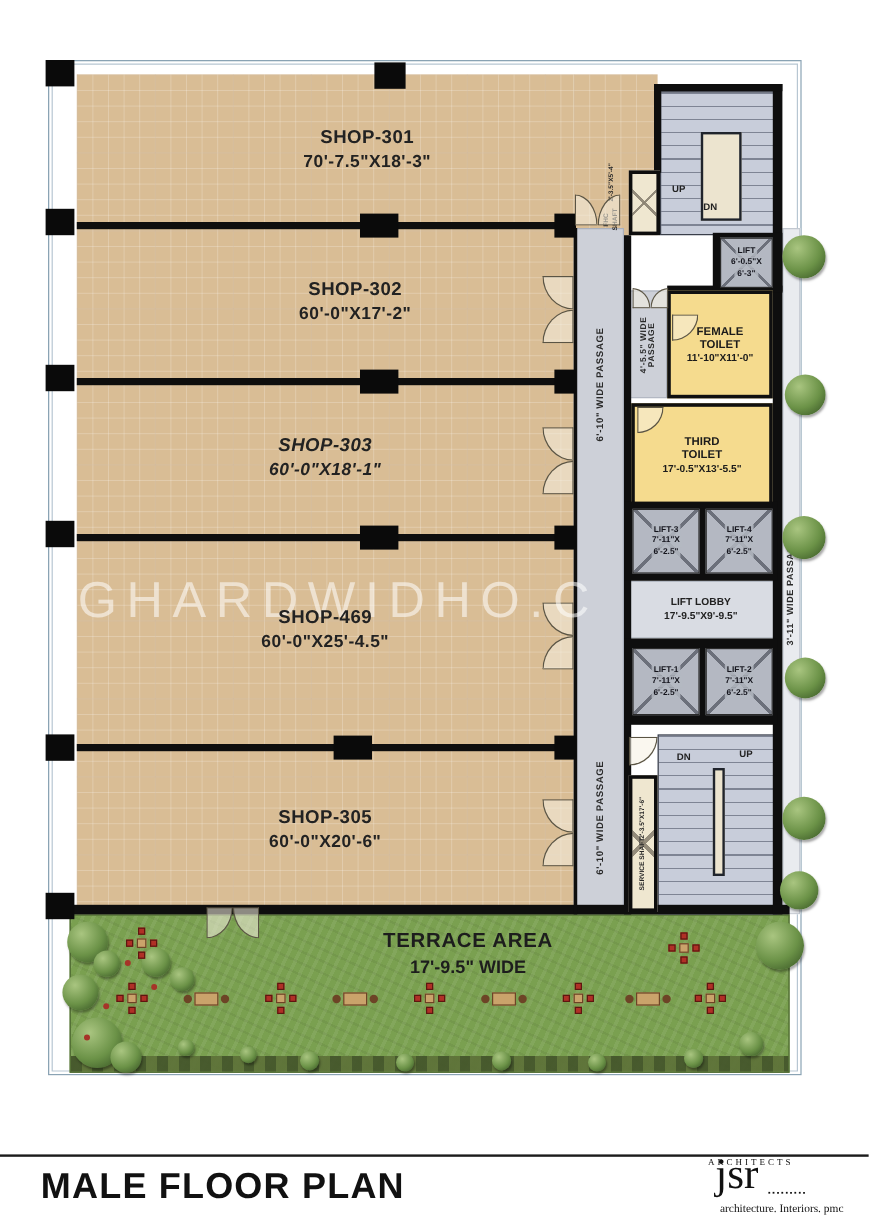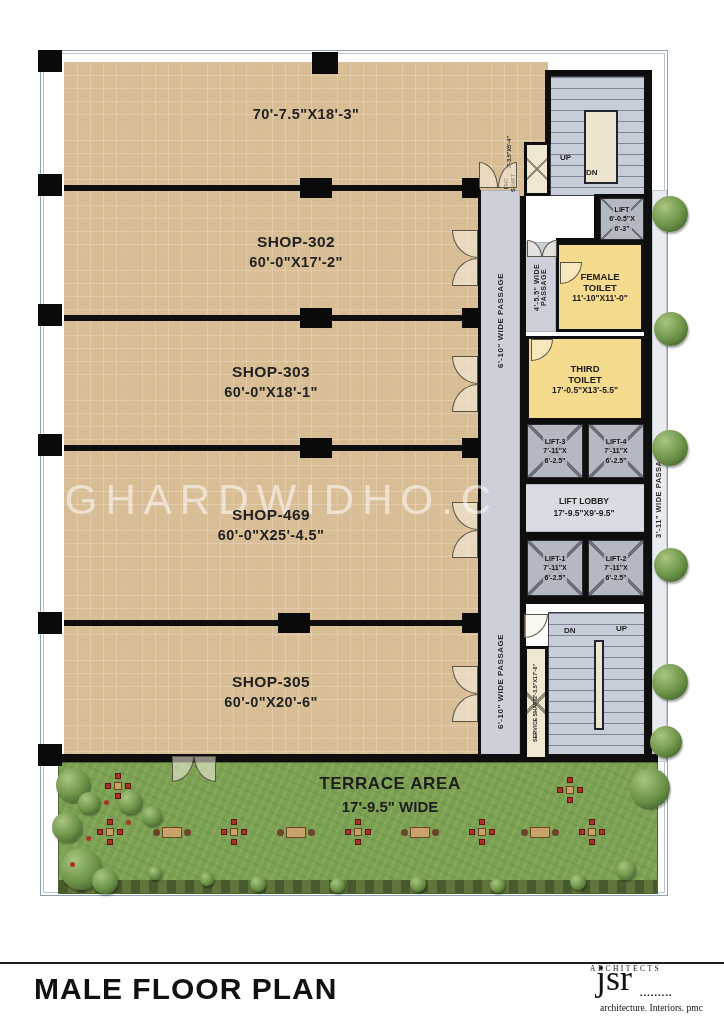--- a/index.html
+++ b/index.html
@@ -195,27 +195,28 @@
   <div class="vlabel fine" style="left:524px; top:650px; width:24px; height:106px;">
     <span>SERVICE SHAFT</span>
     <span>2'-3.5"X17'-6"</span>
   </div>
 
   <div class="vlabel" style="left:482px; top:240px; width:36px; height:160px; font-size:8px;">6'-10" WIDE PASSAGE</div>
   <div class="vlabel" style="left:482px; top:606px; width:36px; height:150px; font-size:8px;">6'-10" WIDE PASSAGE</div>
   <div class="vlabel" style="left:649px; top:408px; width:19px; height:170px; font-size:7.5px;">3'-11" WIDE PASSAGE</div>
 
   <div class="shop-label" style="left:64px; top:105px; width:484px;">
+    <span class="nm">SHOP-301</span>
     <span class="dm">70'-7.5"X18'-3"</span>
   </div>
   <div class="shop-label" style="left:64px; top:232px; width:414px;margin-left:25px;">
     <span class="nm">SHOP-302</span>
     <span class="dm">60'-0"X17'-2"</span>
   </div>
-  <div class="shop-label" style="left:64px; top:362px; width:414px;">
+  <div class="shop-label" style="left:64px; top:362px; width:414px;font-style:italic;">
     <span class="nm">SHOP-303</span>
     <span class="dm">60'-0"X18'-1"</span>
   </div>
   <div class="shop-label" style="left:64px; top:505px; width:414px;">
     <span class="nm">SHOP-469</span>
     <span class="dm">60'-0"X25'-4.5"</span>
   </div>
   <div class="shop-label" style="left:64px; top:672px; width:414px;">
     <span class="nm">SHOP-305</span>
     <span class="dm">60'-0"X20'-6"</span>

